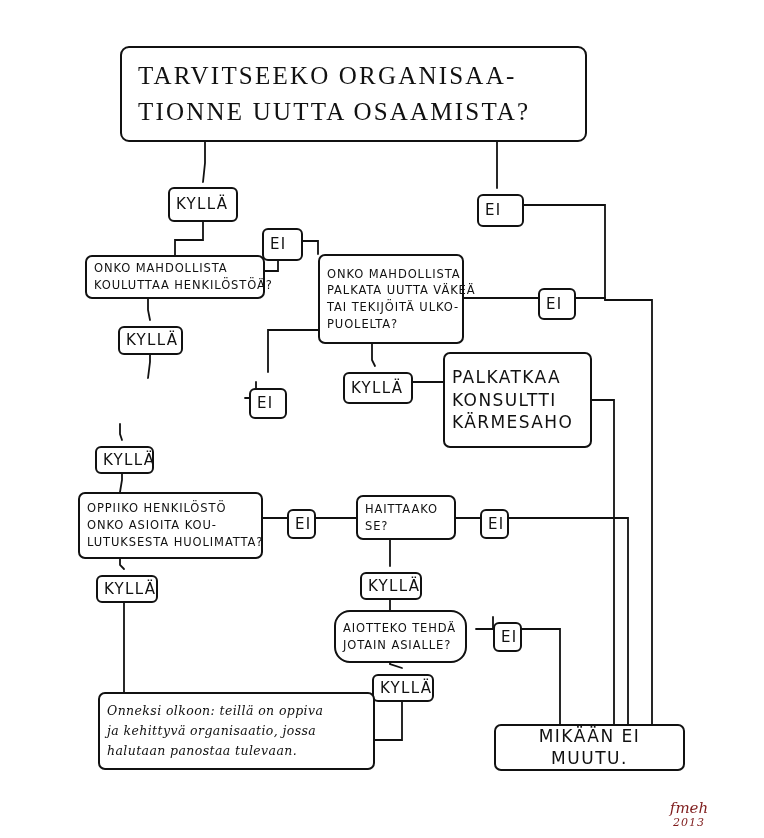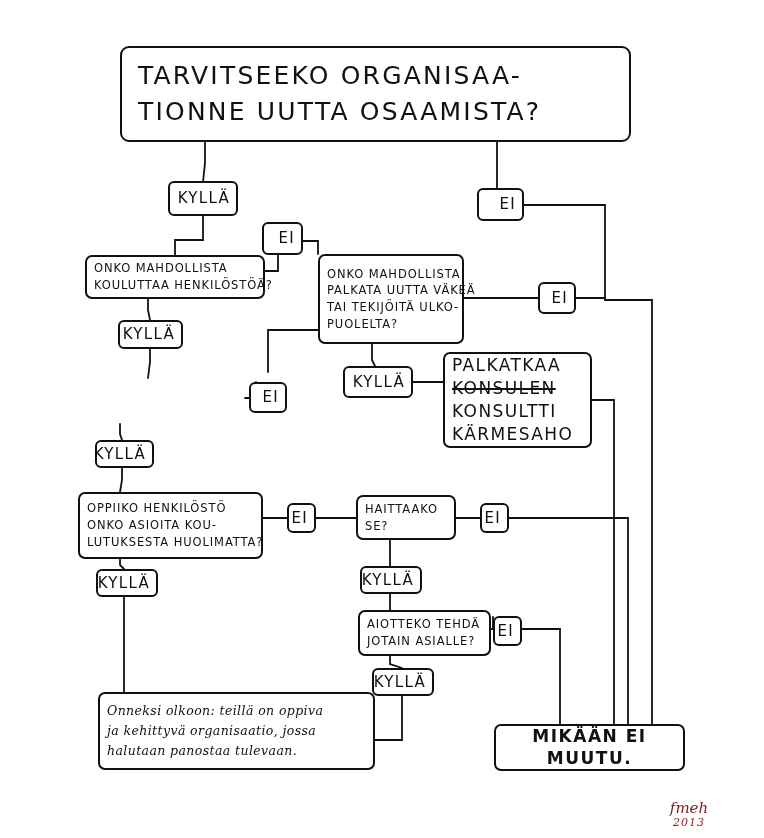--- a/index.html
+++ b/index.html
@@ -42,24 +42,25 @@
     font-size: 25px;
     letter-spacing: 2.2px;
     line-height: 1.45;
     padding: 8px 16px;
     border-width: 2px;
     border-radius: 9px;
   }
   .label {
     font-size: 15px;
     letter-spacing: 1.3px;
-    align-items: flex-end;
+    align-items: flex-start;
     text-align: center;
     padding: 2px 6px;
     border-radius: 6px;
+    margin-top: 6px;
   }
   .question {
     font-size: 11.5px;
     letter-spacing: 0.9px;
     line-height: 1.45;
   }
   .action {
     font-size: 17px;
     letter-spacing: 1.4px;
     line-height: 1.35;
@@ -67,21 +68,20 @@
   .action .strike {
     text-decoration: line-through;
     text-decoration-thickness: 2px;
   }
   .outcome {
     font-size: 17px;
     letter-spacing: 1.5px;
     align-items: center;
     justify-content: center;
     text-align: center;
-    font-weight: bold;
   }
   .handwritten {
     font-family: "DejaVu Serif", serif;
     font-style: italic;
     font-size: 12.5px;
     letter-spacing: 0.4px;
     line-height: 1.6;
   }
   .signature {
     position: absolute;
@@ -157,21 +157,21 @@
       <path d="M 576 298 L 605 298"></path>
 
       <path d="M 372 344 L 372 360 L 375 366"></path>
 
       <path d="M 413 382 L 443 382"></path>
 
       <path d="M 592 400 L 614 400 L 614 724"></path>
     </g>
   </svg>
 
-  <div class="node title" style="left:120px; top:46px; width:511px; height:96px;">
+  <div class="node title" style="left:120px; top:46px; width:467px; height:96px;font-family:Liberation Serif, serif;">
     <span class="line">TARVITSEEKO ORGANISAA-</span>
     <span class="line">TIONNE UUTTA OSAAMISTA?</span>
   </div>
 
   <div class="node label" style="left:168px; top:181px; width:70px; height:35px;">
     <span>KYLLÄ</span>
   </div>
 
   <div class="node label" style="left:477px; top:188px; width:47px; height:33px;">
     <span>EI</span>
@@ -200,21 +200,20 @@
   <div class="node label" style="left:118px; top:320px; width:65px; height:29px;">
     <span>KYLLÄ</span>
   </div>
 
   <div class="node label" style="left:343px; top:366px; width:70px; height:32px;">
     <span>KYLLÄ</span>
   </div>
 
   <div class="node action" style="left:443px; top:352px; width:149px; height:96px;">
     <span class="line">PALKATKAA</span>
-    <span class="line strike">KONSULEN</span>
     <span class="line">KONSULTTI</span>
     <span class="line">KÄRMESAHO</span>
   </div>
 
 
   <div class="node label" style="left:249px; top:382px; width:38px; height:31px;">
     <span>EI</span>
   </div>
 
   <div class="node label" style="left:95px; top:440px; width:59px; height:28px;">
@@ -241,21 +240,21 @@
   </div>
 
   <div class="node label" style="left:96px; top:569px; width:62px; height:28px;">
     <span>KYLLÄ</span>
   </div>
 
   <div class="node label" style="left:360px; top:566px; width:62px; height:28px;">
     <span>KYLLÄ</span>
   </div>
 
-  <div class="node question" style="left:358px; top:610px; width:133px; height:46px;">
+  <div class="node question" style="left:334px; top:610px; width:133px; height:53px;border-radius:16px;">
     <span class="line">AIOTTEKO TEHDÄ</span>
     <span class="line">JOTAIN ASIALLE?</span>
   </div>
 
   <div class="node label" style="left:493px; top:616px; width:29px; height:30px;">
     <span>EI</span>
   </div>
 
   <div class="node label" style="left:372px; top:668px; width:62px; height:28px;">
     <span>KYLLÄ</span>

